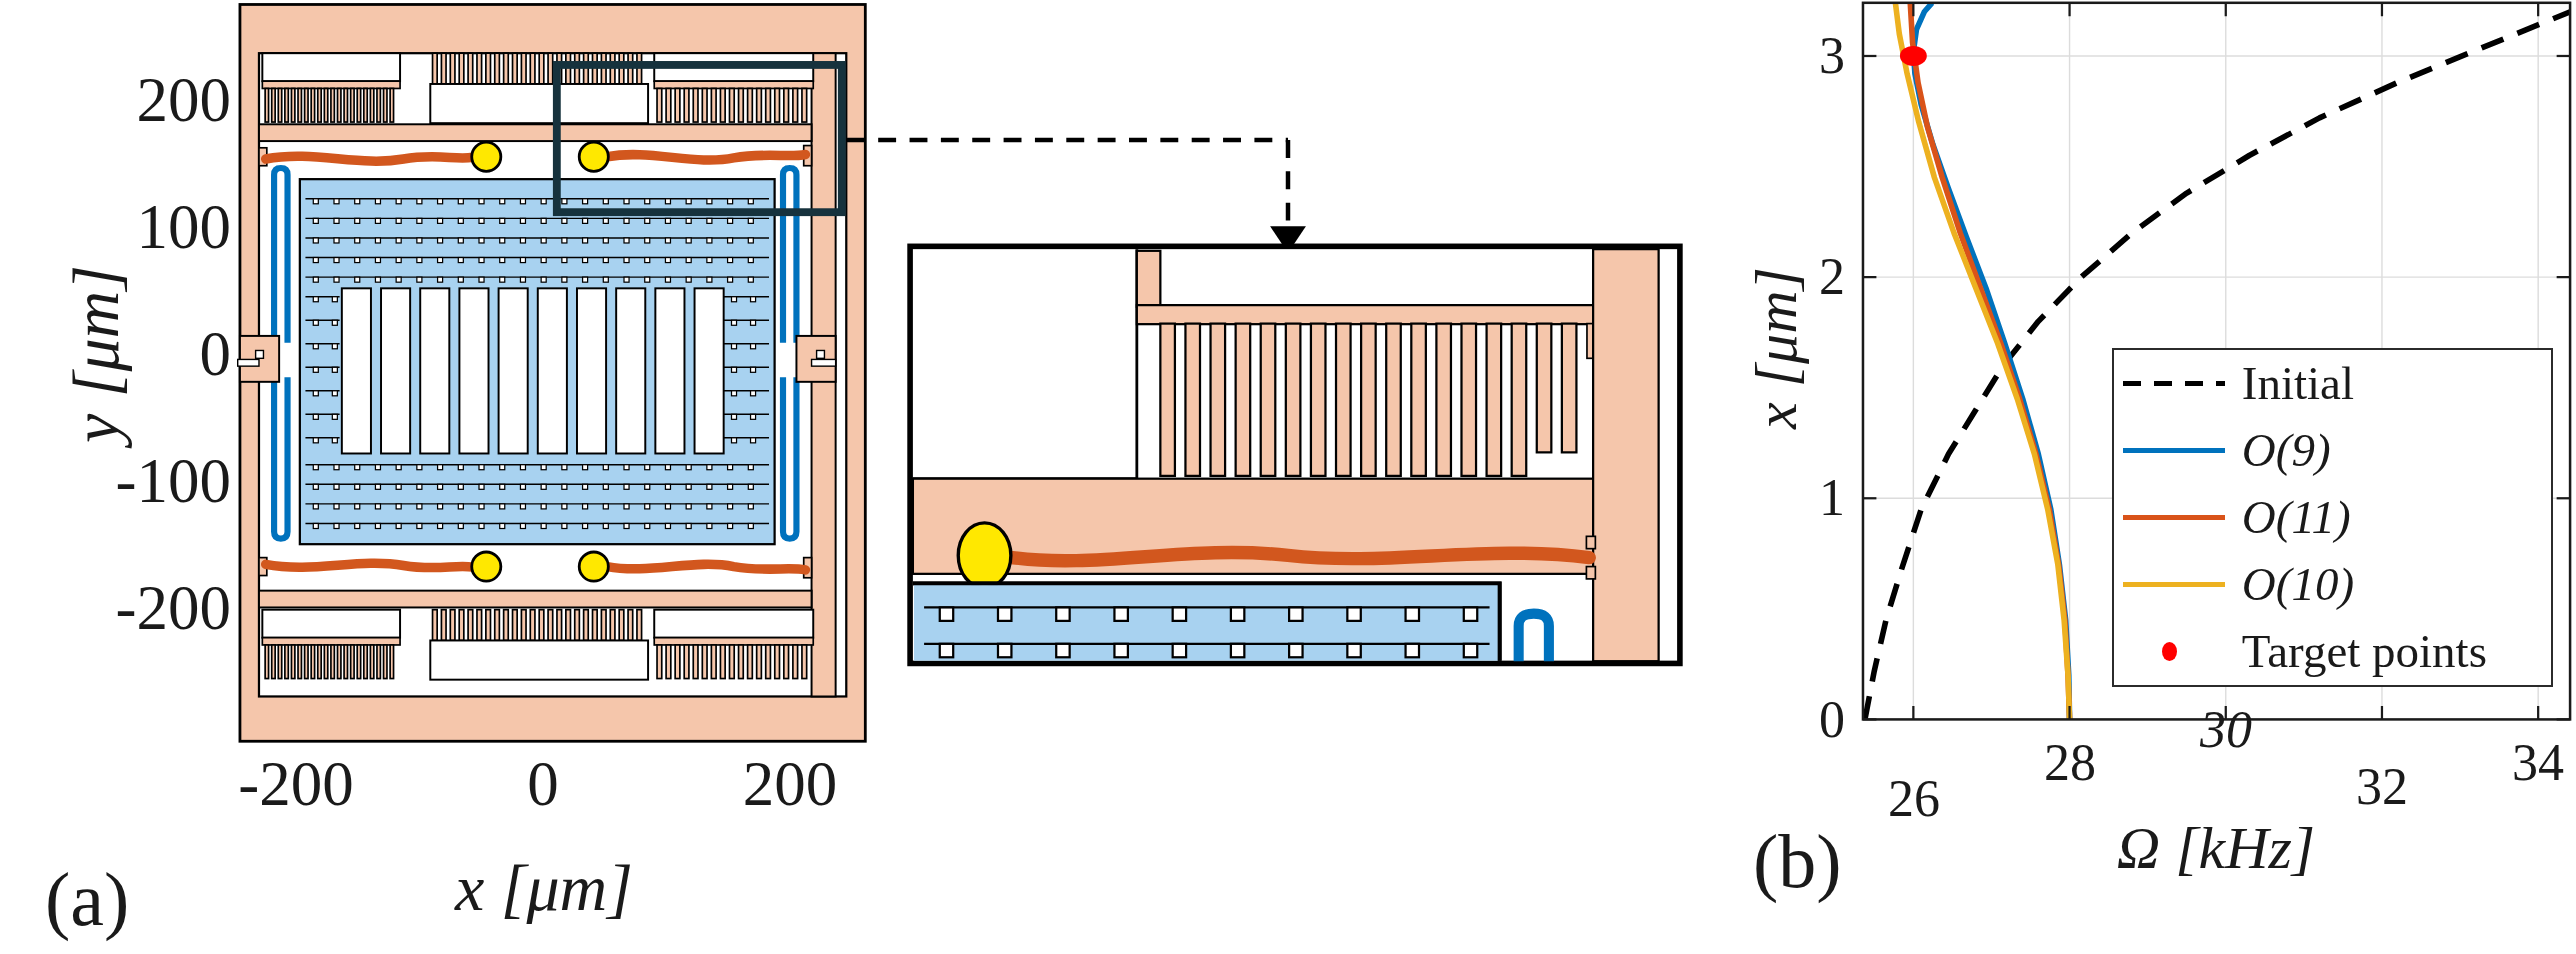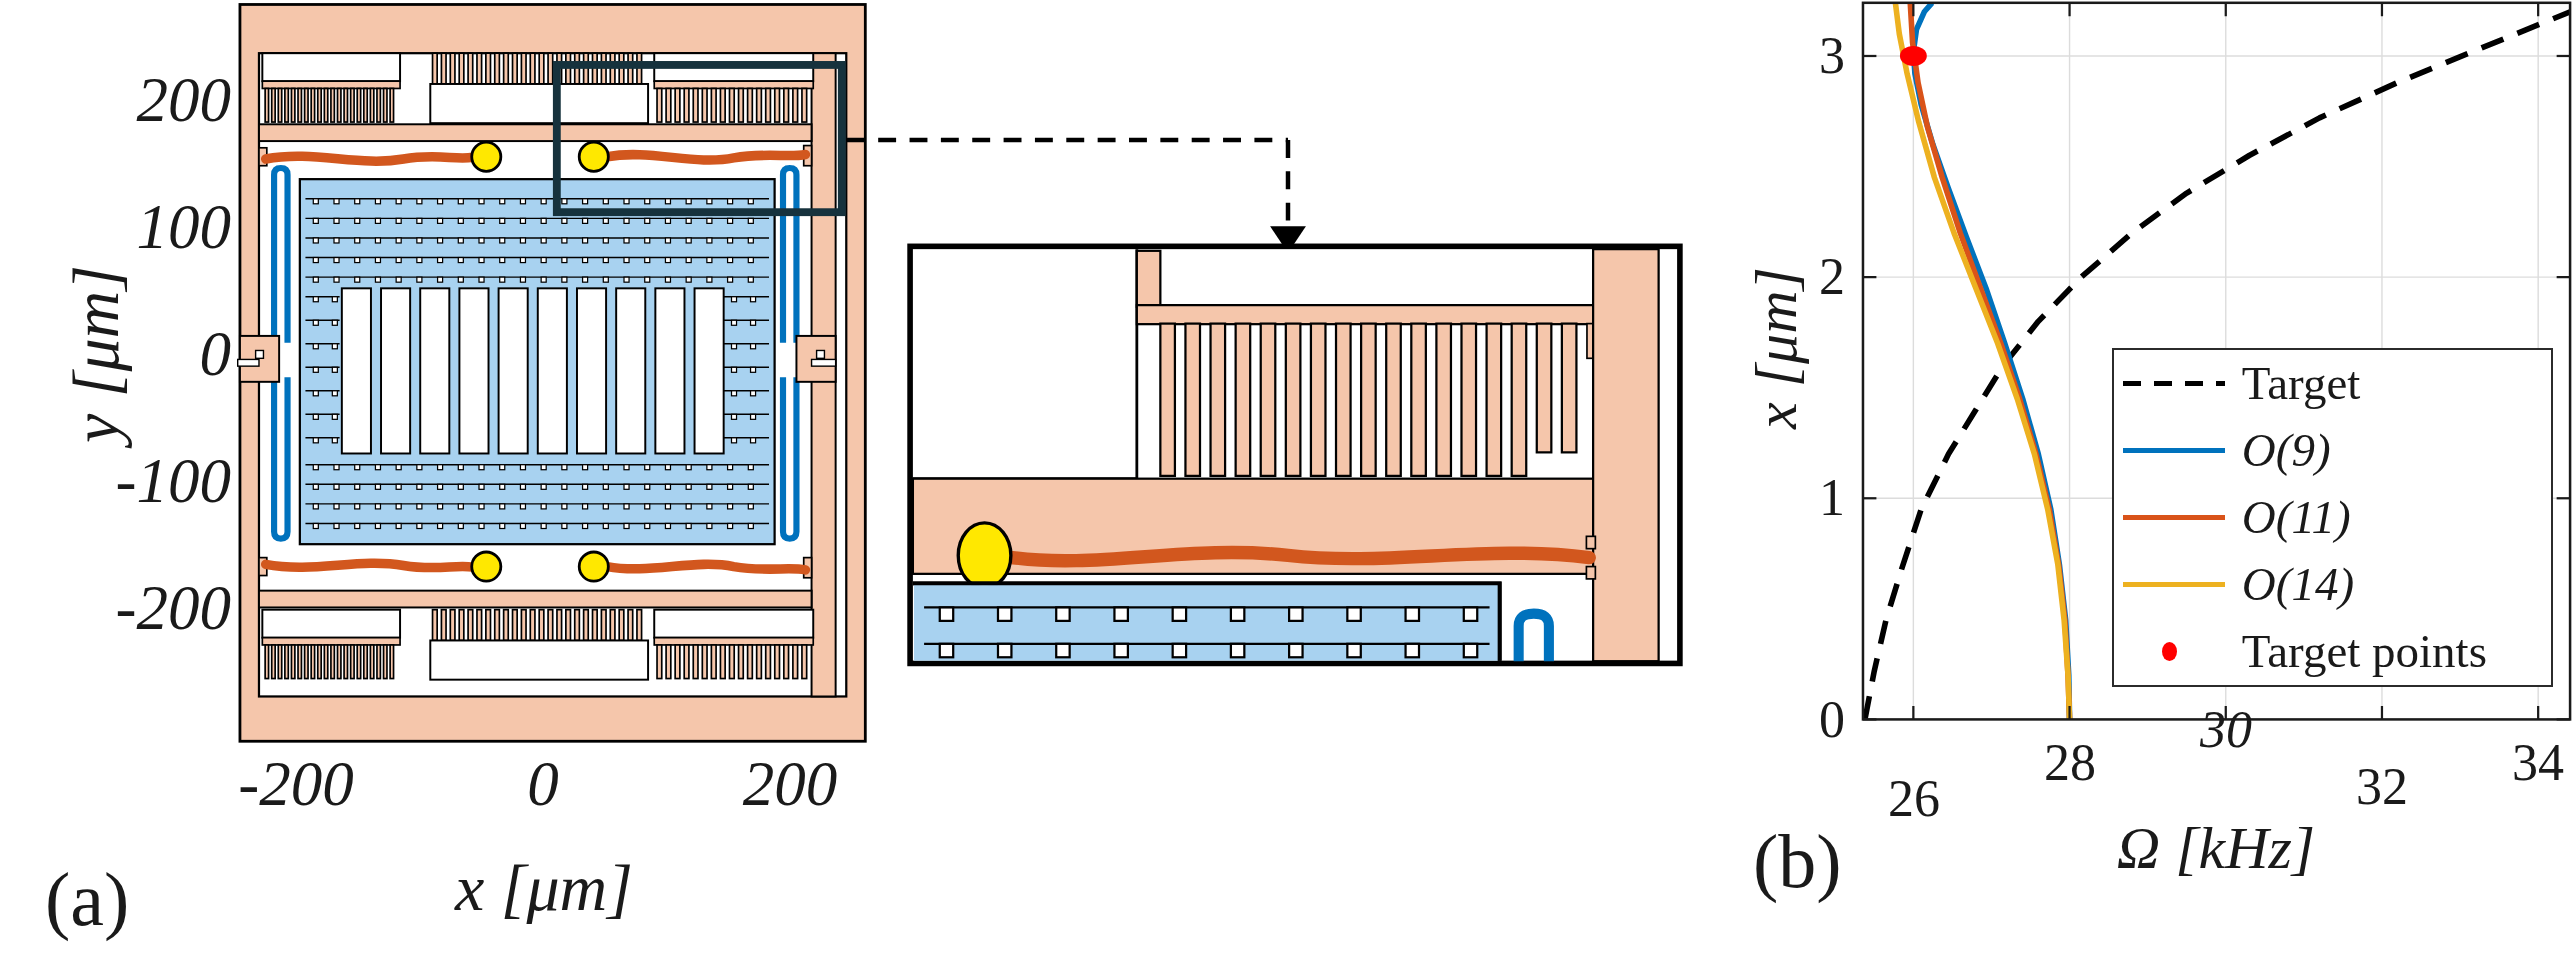--- a/index.html
+++ b/index.html
@@ -1,21 +1,21 @@
 <!DOCTYPE html>
 <html style="font-size:9px"><head>
 <meta charset="utf-8">
 <style>
   html,body{margin:0;padding:0;background:#ffffff;}
   #figure{position:relative;width:2576px;height:954px;background:#ffffff;overflow:hidden;
           font-family:"Liberation Serif","DejaVu Serif",serif;color:#1a1a1a;}
   svg{position:absolute;left:0;top:0;}
   .ticklabel{position:absolute;transform:translate(-50%,-50%);white-space:nowrap;line-height:1;}
   .ticklabel.right{transform:translateY(-50%);text-align:right;}
-  .ta-tick{font-size:63px;font-style:italic;}
+  .ta-tick{font-size:63px;}
   .tb-tick{font-size:52px;}
   .axis-label{position:absolute;transform:translate(-50%,-50%);font-style:italic;white-space:nowrap;line-height:1;}
   .axis-label.rot{transform:translate(-50%,-50%) rotate(-90deg);}
   #panel-a-xlabel{left:544px;top:888px;font-size:66px;}
   #panel-a-ylabel{left:96px;top:354px;font-size:66px;}
   #panel-b-xlabel{left:2216px;top:848px;font-size:60px;}
   #panel-b-ylabel{left:1776px;top:348px;font-size:60px;}
   .panel-letter{position:absolute;font-size:76px;line-height:1;}
   #letter-a{left:45px;top:861px;}
   #letter-b{left:1753px;top:823px;}
@@ -583,39 +583,39 @@
       <div class="ticklabel tb-tick right" style="left: 1733px; top: 498px; width: 112px;">1</div>
       <div class="ticklabel tb-tick right" style="left: 1733px; top: 277px; width: 112px;">2</div>
       <div class="ticklabel tb-tick right" style="left: 1733px; top: 56px; width: 112px;">3</div>
     </div>
 
   <div id="legend">
     <div class="legend-row">
       <span class="legend-sample">
           <span class="legend-line" style="background: repeating-linear-gradient(90deg, rgb(0, 0, 0) 0px, rgb(0, 0, 0) 18px, transparent 18px, transparent 31px);"></span>
         </span>
-      <span class="legend-label">Target</span>
+      <span class="legend-label">Initial</span>
     </div>
     <div class="legend-row">
       <span class="legend-sample">
           <span class="legend-line" style="background: rgb(0, 114, 189);"></span>
         </span>
       <span class="legend-label math">O(9)</span>
     </div>
     <div class="legend-row">
       <span class="legend-sample">
           <span class="legend-line" style="background: rgb(217, 83, 25);"></span>
         </span>
       <span class="legend-label math">O(11)</span>
     </div>
     <div class="legend-row">
       <span class="legend-sample">
           <span class="legend-line" style="background: rgb(237, 177, 32);"></span>
         </span>
-      <span class="legend-label math">O(14)</span>
+      <span class="legend-label math">O(10)</span>
     </div>
     <div class="legend-row">
       <span class="legend-sample">
           <span class="legend-dot" style="background: rgb(255, 0, 0);"></span>
         </span>
       <span class="legend-label">Target points</span>
     </div>
   </div>
 
 </div>

